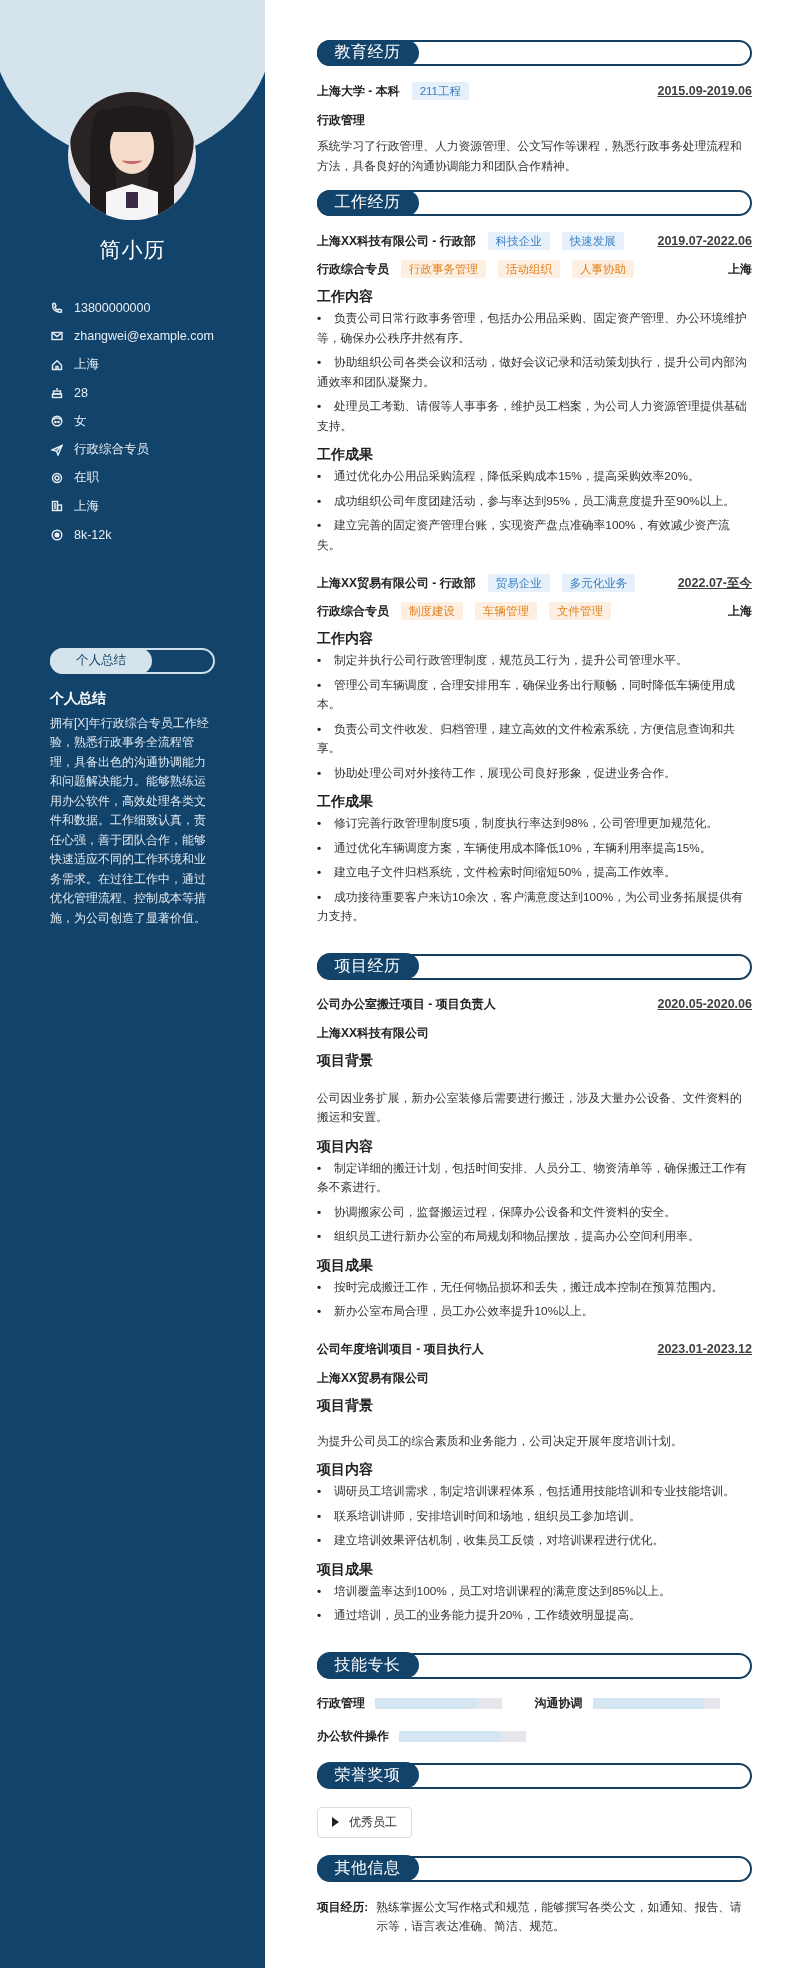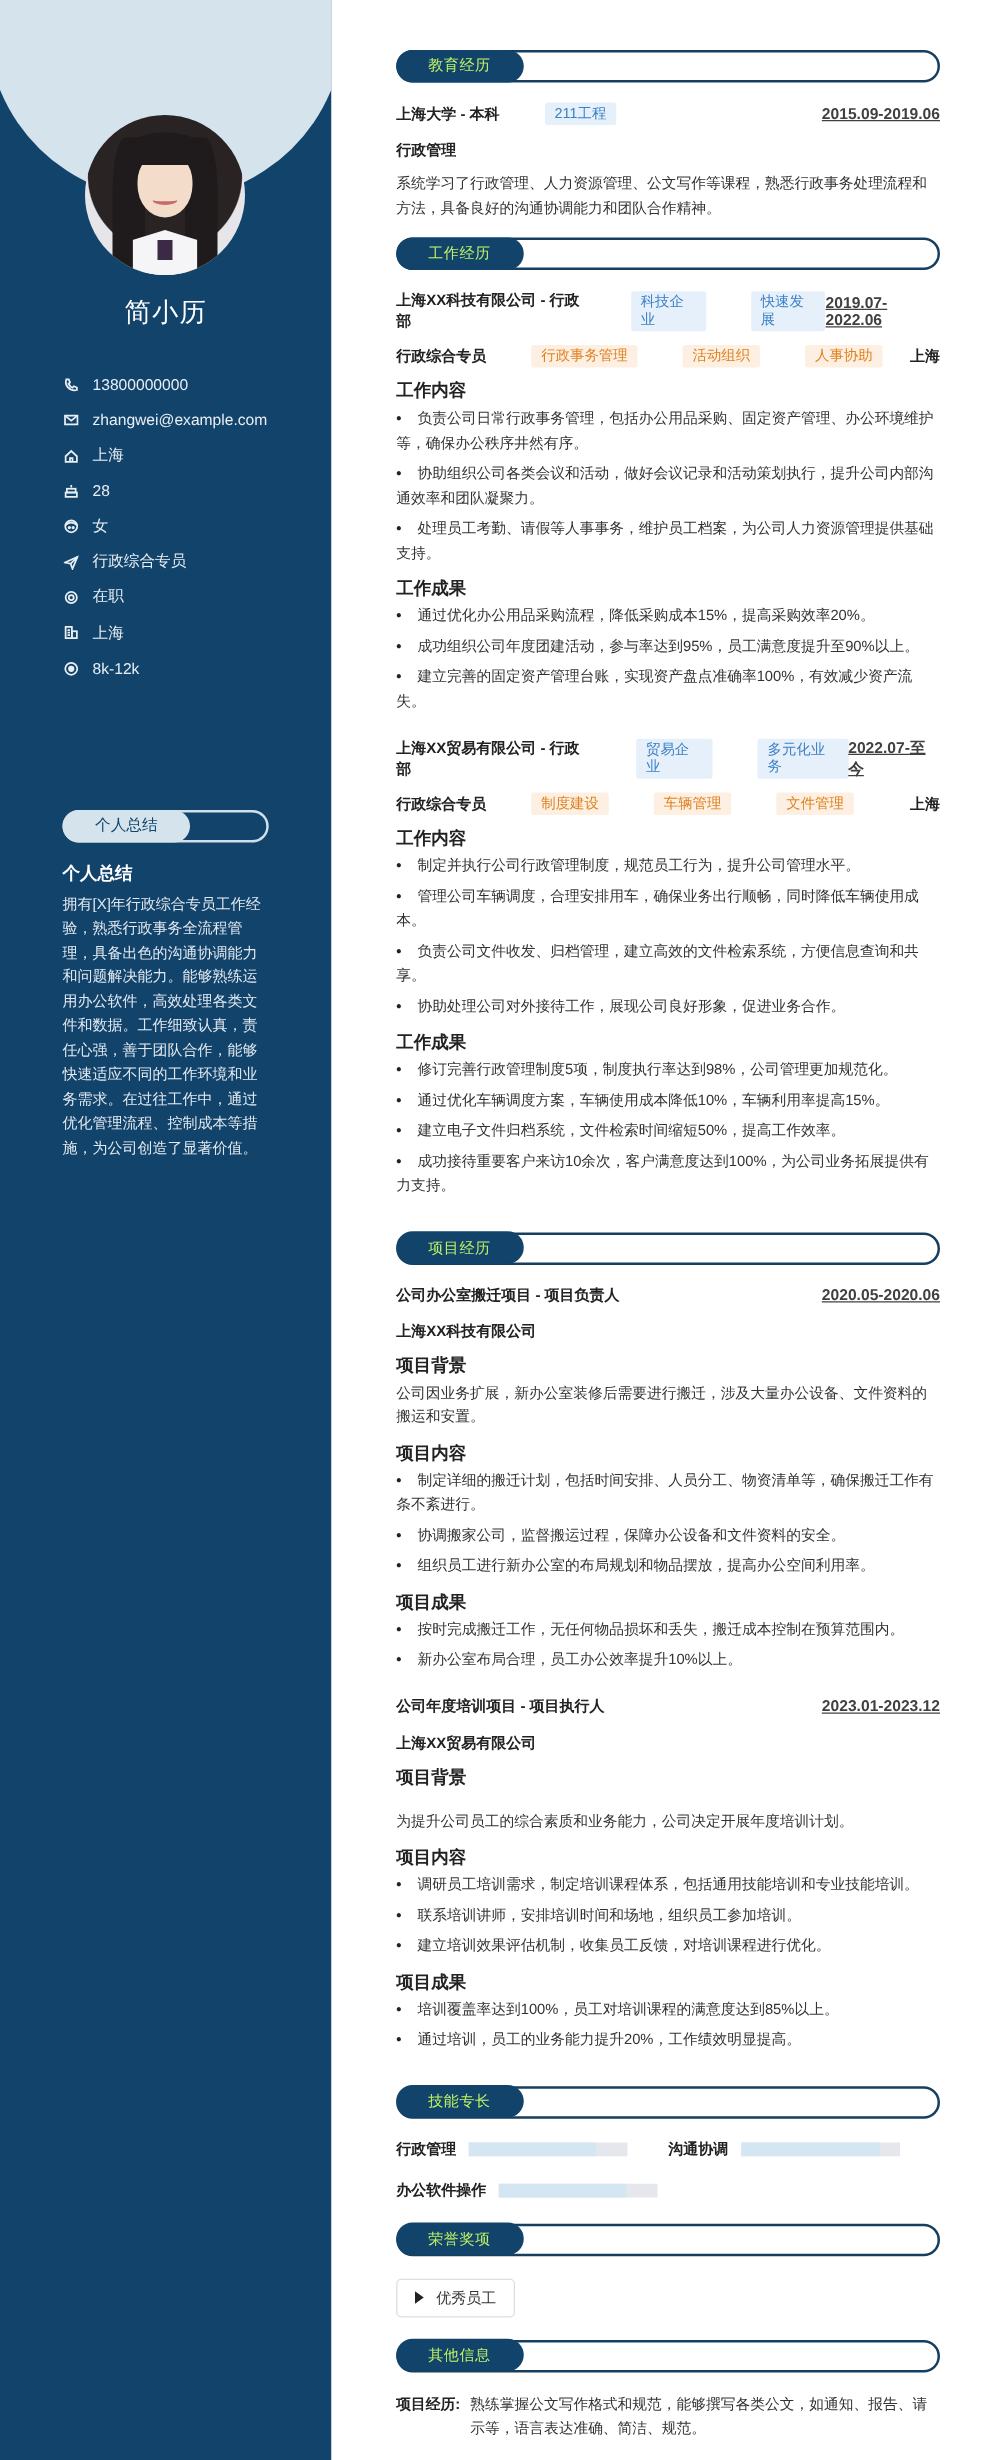--- a/index.html
+++ b/index.html
@@ -27,24 +27,24 @@
 
   .side-section { padding: 0 50px; margin-top: 99px; }
   .pill { position: relative; height: 26px; border: 2px solid #cfe0ea; border-radius: 13px; }
   .pill .pill-label { position: absolute; left: -2px; top: -2px; height: 26px; width: 102px; background: #d5e4ec; color: #12436b; border-radius: 13px; font-size: 12.5px; display: flex; align-items: center; justify-content: center; }
   .side-h { margin-top: 16px; font-size: 14px; font-weight: bold; color: #fff; }
   .side-p { margin-top: 6px; font-size: 12px; line-height: 19.5px; color: #e1e9f0; }
 
   
   .main { flex: 1; padding: 40px 42px 0 52px; }
   .sec-head { position: relative; height: 26px; border: 2.5px solid #163f5f; border-radius: 14px; margin-bottom: 16px; }
-  .sec-head .lbl { position: absolute; left: -2.5px; top: -2.5px; height: 26px; width: 102px; background: #12436b; color: #bef264; border-radius: 13px; font-size: 12px; display: flex; align-items: center; justify-content: center; letter-spacing: 0.5px; text-align: center; }
+  .sec-head .lbl { position: absolute; left: -2.5px; top: -2.5px; height: 26px; width: 102px; background: #12436b; color: #ffffff; border-radius: 13px; font-size: 16px; display: flex; align-items: center; justify-content: center; letter-spacing: 0.5px; text-align: center; }
 
   .row { display: flex; align-items: center; justify-content: space-between; }
-  .row-left { display: flex; align-items: center; gap: 24px; }
+  .row-left { display: flex; align-items: center; }
   .title-b { font-size: 12px; font-weight: bold; color: #222; }
   .date { font-size: 12.5px; font-weight: bold; color: #404040; text-decoration: underline; }
   .tag { display: inline-block; font-size: 11.5px; padding: 2px 8px; margin-left: 12px; border-radius: 2px; line-height: 14px; }
   .tag.blue { background: #e5f0fa; color: #3b7fc4; }
   .tag.orange { background: #fdf0e2; color: #e0801e; }
   .sub { font-size: 12px; font-weight: bold; color: #222; margin-top: 12px; }
   .para { font-size: 11.8px; line-height: 19.5px; color: #333; margin-top: 8px; }
   .h4 { font-size: 14px; font-weight: bold; color: #222; margin-top: 10px; }
   ul.bl { list-style: none; margin-top: 3px; }
   ul.bl li { font-size: 11.8px; line-height: 19.5px; color: #333; margin-bottom: 5px; padding-left: 0; }
@@ -275,21 +275,21 @@
         <div class="lbl">项目经历</div>
       </div>
 
       <div class="entry">
         <div class="row">
           <span class="title-b">公司办公室搬迁项目 - 项目负责人</span>
           <span class="date">2020.05-2020.06</span>
         </div>
         <div class="sub">上海XX科技有限公司</div>
         <div class="h4">项目背景</div>
-        <p class="para" style="margin-top:3px">公司因业务扩展，新办公室装修后需要进行搬迁，涉及大量办公设备、文件资料的搬运和安置。</p>
+        <p class="para" style="margin-top:19px">公司因业务扩展，新办公室装修后需要进行搬迁，涉及大量办公设备、文件资料的搬运和安置。</p>
         <div class="h4">项目内容</div>
         <ul class="bl">
           <li>制定详细的搬迁计划，包括时间安排、人员分工、物资清单等，确保搬迁工作有条不紊进行。</li>
           <li>协调搬家公司，监督搬运过程，保障办公设备和文件资料的安全。</li>
           <li>组织员工进行新办公室的布局规划和物品摆放，提高办公空间利用率。</li>
         </ul>
         <div class="h4">项目成果</div>
         <ul class="bl">
           <li>按时完成搬迁工作，无任何物品损坏和丢失，搬迁成本控制在预算范围内。</li>
           <li>新办公室布局合理，员工办公效率提升10%以上。</li>

